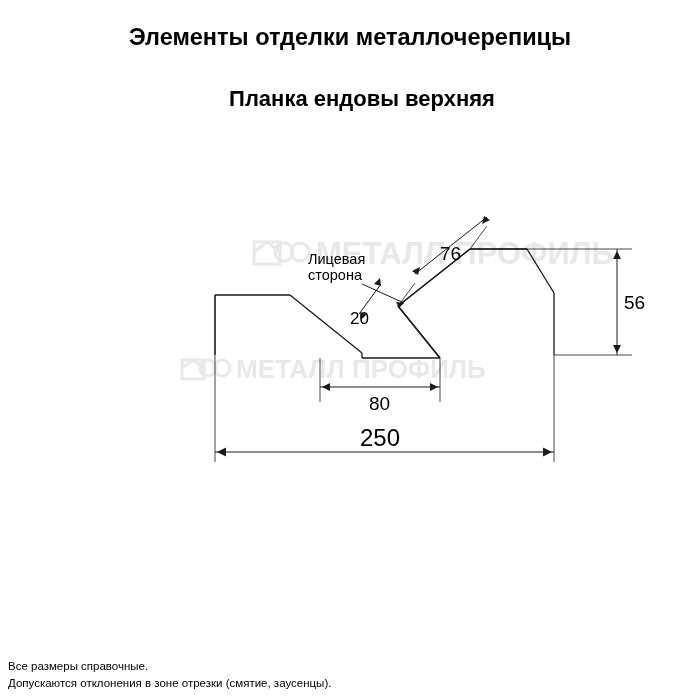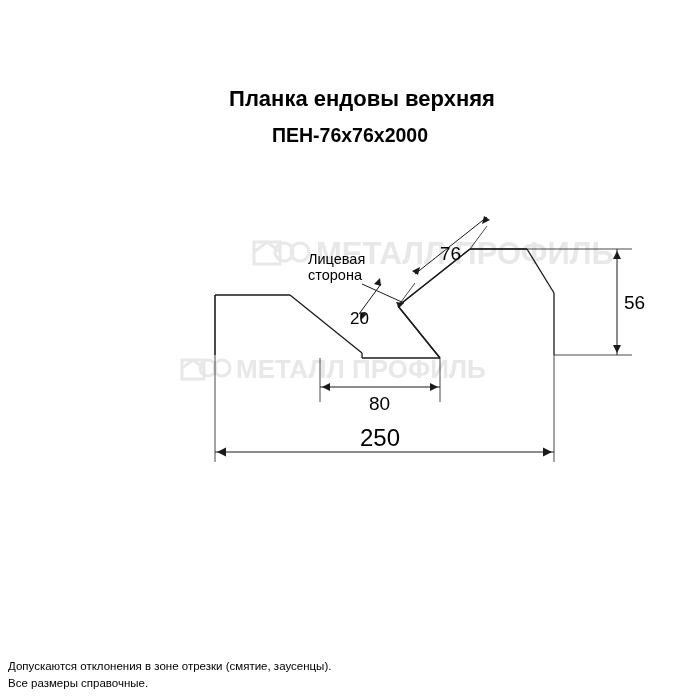--- a/index.html
+++ b/index.html
@@ -93,22 +93,22 @@
     font-family: "Liberation Sans", sans-serif;
     font-size: 24px;
     fill: #000000;
   }
 </style>
 </head>
 <body>
 
 <div class="page">
 
+  <div class="title-main">Элементы отделки металлочерепицы</div>
   <div class="title-sub">Планка ендовы верхняя</div>
-  <div class="title-code">ПЕН-76х76х2000</div>
 
   <div class="drawing">
     <svg width="700" height="320" viewBox="0 0 700 320">
 
       <g>
         <g>
           <rect x="222" y="62" width="26" height="22" fill="none" stroke="#e8e8e8" stroke-width="3"></rect>
           <path d="M222,72 L235,62 L248,72" fill="none" stroke="#e8e8e8" stroke-width="3"></path>
           <circle cx="252" cy="72" r="9" fill="none" stroke="#e8e8e8" stroke-width="3"></circle>
           <circle cx="268" cy="72" r="9" fill="none" stroke="#e8e8e8" stroke-width="3"></circle>
@@ -200,17 +200,17 @@
         <path d="M183,272 L522,272" fill="none" stroke="#1a1a1a" stroke-width="1.1"></path>
         <path d="M185,272 l9,-4.5 l0,9 z" fill="#1a1a1a" stroke="none"></path>
         <path d="M520,272 l-9,-4.5 l0,9 z" fill="#1a1a1a" stroke="none"></path>
         <text class="dim-text-big" x="328" y="266">250</text>
       </g>
 
     </svg>
   </div>
 
   <div class="footer">
+    <div>Все размеры справочные.</div>
     <div>Допускаются отклонения в зоне отрезки (смятие, заусенцы).</div>
-    <div>Все размеры справочные.</div>
   </div>
 
 </div>
 
 </body></html>

